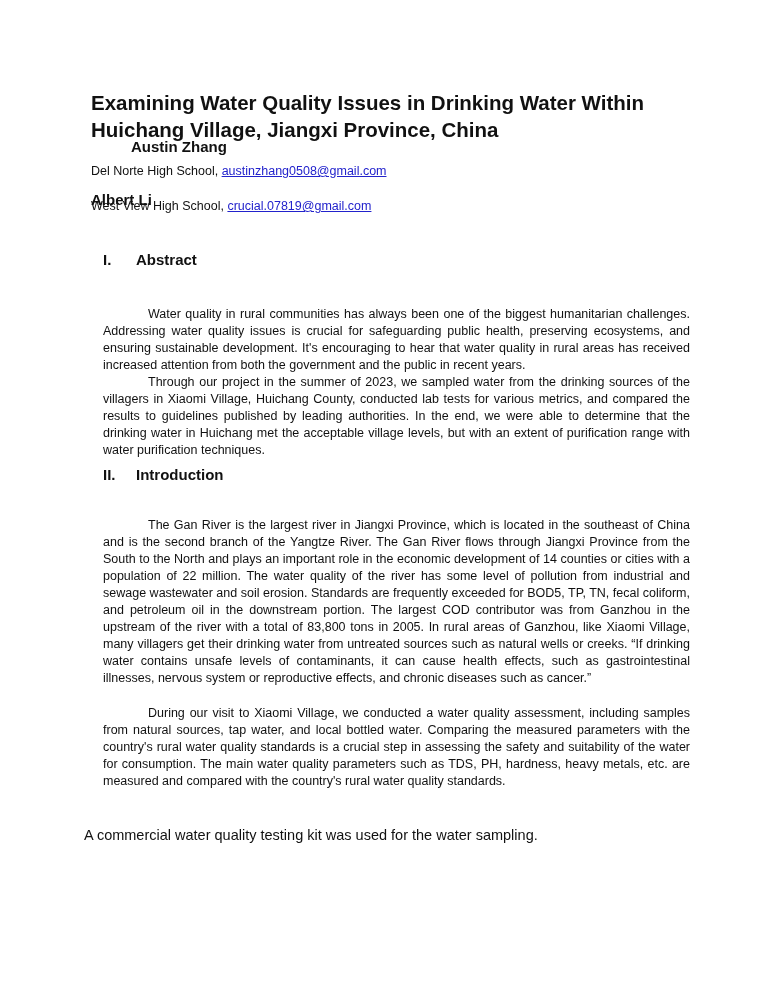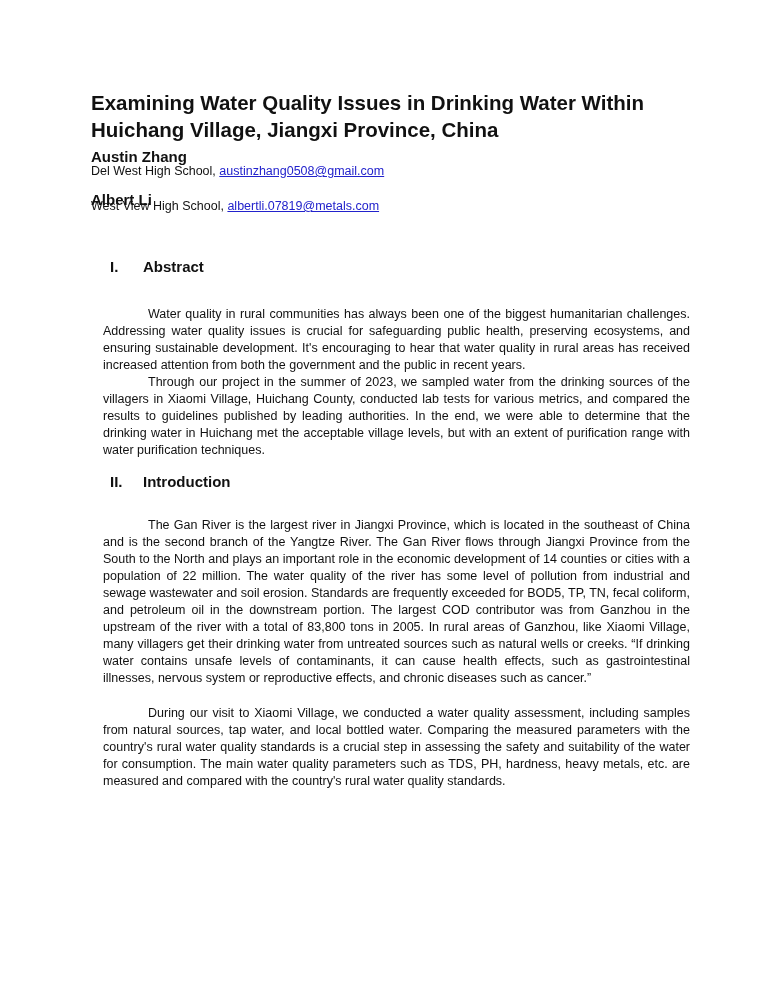--- a/index.html
+++ b/index.html
@@ -2,41 +2,42 @@
 <html><head>
   <meta charset="utf-8">
   <style>
     html, body { margin: 0; padding: 0; background: #ffffff; }
     body { width: 768px; height: 994px; position: relative; overflow: hidden; font-family: "Liberation Sans", sans-serif; color: #111; }
     .page { position: absolute; left: 0; top: 0; width: 768px; height: 994px; }
     .title { position: absolute; left: 91px; top: 89px; width: 600px; font-size: 20.5px; font-weight: bold; line-height: 27px; color: #111; margin: 0; }
     .author-name { position: absolute; left: 91px; font-size: 15px; font-weight: bold; margin: 0; line-height: 18px; }
     .affil { position: absolute; left: 91px; font-size: 12.5px; line-height: 16px; margin: 0; }
     .affil a { color: #1a0dab; text-decoration: underline; color: #2222cc; text-align: right; }
-    .heading { position: absolute; left: 103px; font-size: 15px; font-weight: bold; margin: 7px; line-height: 18px; }
+    .heading { position: absolute; left: 103px; font-size: 15px; font-weight: bold; margin: 0; line-height: 18px; }
     .heading .num { display: inline-block; width: 33px; }
     .para { position: absolute; left: 91px; width: 587px; font-size: 12.5px; line-height: 17px; text-align: justify; margin: 12px; }
     .para.indent { text-indent: 45px; }
     .plain { position: absolute; left: 84px; font-size: 14.5px; line-height: 18px; margin: 0; }
   </style>
 </head>
 <body>
 
 <div class="page">
 
   <h1 class="title">Examining Water Quality Issues in Drinking Water Within Huichang Village, Jiangxi Province, China</h1>
 
-  <p class="author-name" style="top:148px;">Austin Zhang</p>
-  <p class="affil" style="top:163px;"><span>Del West High School, </span><a href="#">austinzhang0508@gmail.com</a></p>
+  <p class="author-name" style="top:138px;margin-left:40px;">Austin Zhang</p>
+  <p class="affil" style="top:163px;"><span>Del Norte High School, </span><a href="#">austinzhang0508@gmail.com</a></p>
 
   <p class="author-name" style="top:191px;">Albert Li</p>
-  <p class="affil" style="top:198px;"><span>West View High School, </span><a href="#">albertli.07819@metals.com</a></p>
+  <p class="affil" style="top:198px;"><span>West View High School, </span><a href="#">crucial.07819@gmail.com</a></p>
 
   <h2 class="heading" style="top:251px;"><span class="num">I.</span><span>Abstract</span></h2>
   <p class="para indent" style="top:294px;">Water quality in rural communities has always been one of the biggest humanitarian challenges. Addressing water quality issues is crucial for safeguarding public health, preserving ecosystems, and ensuring sustainable development. It's encouraging to hear that water quality in rural areas has received increased attention from both the government and the public in recent years.</p>
   <p class="para indent" style="top:362px;">Through our project in the summer of 2023, we sampled water from the drinking sources of the villagers in Xiaomi Village, Huichang County, conducted lab tests for various metrics, and compared the results to guidelines published by leading authorities. In the end, we were able to determine that the drinking water in Huichang met the acceptable village levels, but with an extent of purification range with water purification techniques.</p>
 
   <h2 class="heading" style="top:466px;"><span class="num">II.</span><span>Introduction</span></h2>
   <p class="para indent" style="top:505px;">The Gan River is the largest river in Jiangxi Province, which is located in the southeast of China and is the second branch of the Yangtze River. The Gan River flows through Jiangxi Province from the South to the North and plays an important role in the economic development of 14 counties or cities with a population of 22 million. The water quality of the river has some level of pollution from industrial and sewage wastewater and soil erosion. Standards are frequently exceeded for BOD5, TP, TN, fecal coliform, and petroleum oil in the downstream portion. The largest COD contributor was from Ganzhou in the upstream of the river with a total of 83,800 tons in 2005. In rural areas of Ganzhou, like Xiaomi Village, many villagers get their drinking water from untreated sources such as natural wells or creeks. “If drinking water contains unsafe levels of contaminants, it can cause health effects, such as gastrointestinal illnesses, nervous system or reproductive effects, and chronic diseases such as cancer.”</p>
   <p class="para indent" style="top:693px;">During our visit to Xiaomi Village, we conducted a water quality assessment, including samples from natural sources, tap water, and local bottled water. Comparing the measured parameters with the country's rural water quality standards is a crucial step in assessing the safety and suitability of the water for consumption. The main water quality parameters such as TDS, PH, hardness, heavy metals, etc. are measured and compared with the country's rural water quality standards.</p>
 
+  <p class="plain" style="top:826px;">A commercial water quality testing kit was used for the water sampling.</p>
 
 </div>
 
 </body></html>

